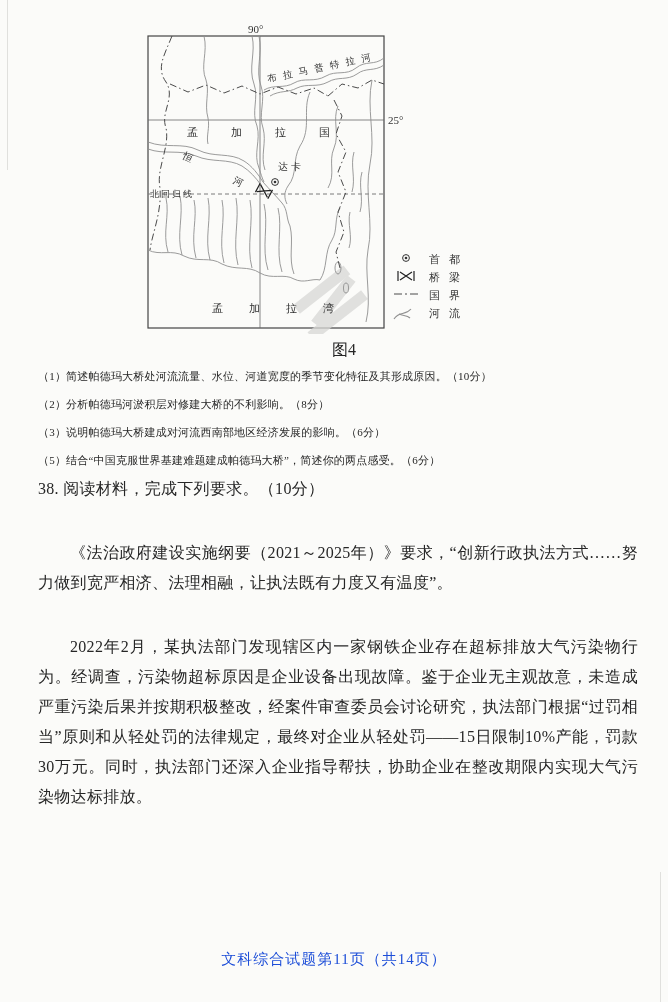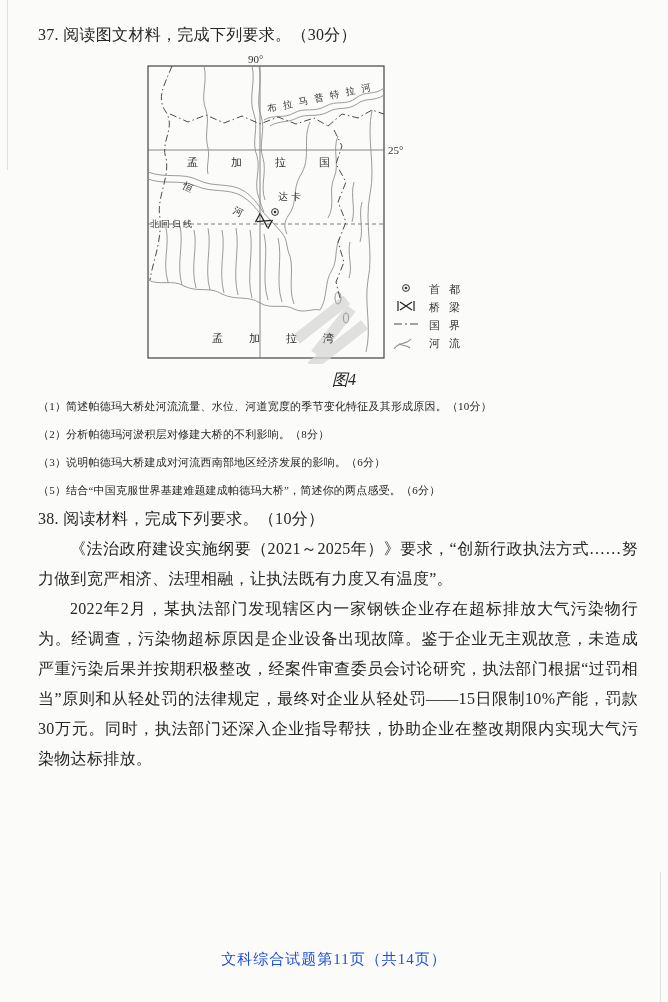--- a/index.html
+++ b/index.html
@@ -9,39 +9,38 @@
     font-family:"Liberation Serif","DejaVu Serif",serif;
     color:#262626;
   }
   .scan-edge{position:absolute;width:1px;background:#e0e0dd;}
   .scan-edge.left{left:7px;top:0;height:170px;}
   .scan-edge.right{left:660px;top:872px;height:130px;}
   .content{padding:20px 30px 0 38px;}
   .q-heading{font-size:16px;line-height:30px;letter-spacing:.3px;}
   .para{font-size:16px;line-height:30.5px;text-align:justify;text-indent:2em;letter-spacing:.3px;}
   .figure{margin:2px 0 0 104px;width:372px;}
-  .fig-caption{width:372px;margin-left:120px;text-align:center;font-size:16px;line-height:24px;font-style:italic;}
+  .fig-caption{width:372px;margin-left:120px;text-align:center;font-size:16px;line-height:24px;}
   .qline{font-size:11px;line-height:28px;white-space:nowrap;letter-spacing:.2px;}
-  .q38-block .para{line-height:30px;}
+  .q38-block .para{line-height:30px;margin-top:34px;}
   .footer{
     position:absolute;left:0;top:950px;width:100%;
     text-align:center;font-size:15px;color:#1d4ed8;letter-spacing:1px;
   }
   svg text{font-family:"Liberation Serif","DejaVu Serif",serif;fill:#333;}
 </style>
 </head>
 <body>
 
 <div class="page">
   <div class="scan-edge left"></div>
   <div class="scan-edge right"></div>
 
   <div class="content">
 
-    <div class="q-heading">37. 阅读图文材料，完成下列要求。（30分）</div>
 
 
     <div class="figure">
       <svg width="372" height="312" viewBox="0 0 372 312">
 
         <text x="106" y="11" font-size="11">90°</text>
         <text x="246" y="102" font-size="11">25°</text>
 
         <g>
           <rect x="6" y="14" width="236" height="292" fill="none" stroke="#444" stroke-width="1.2"></rect>

